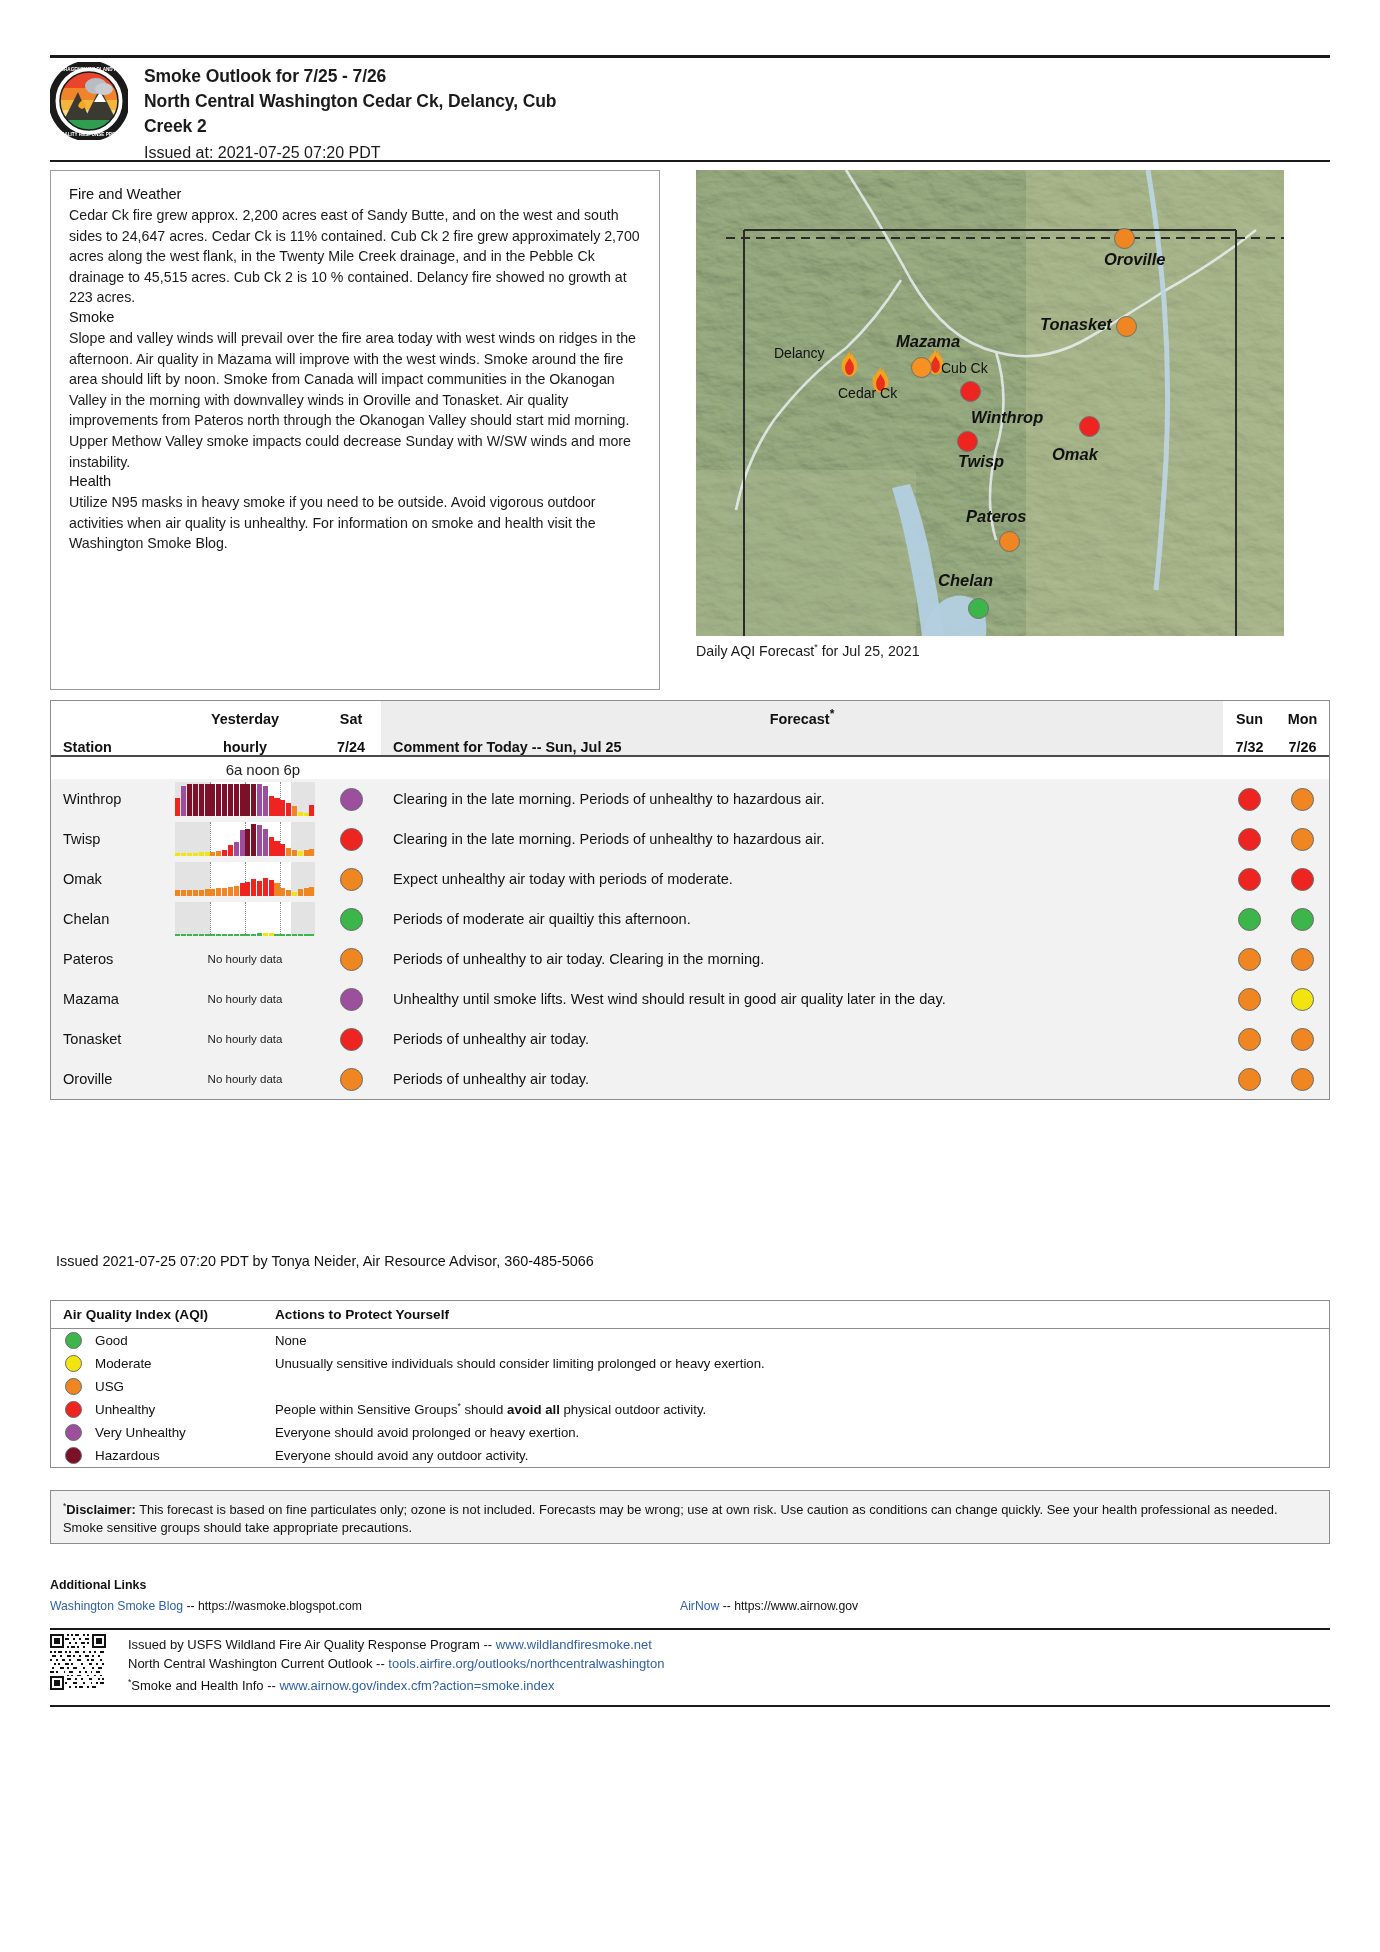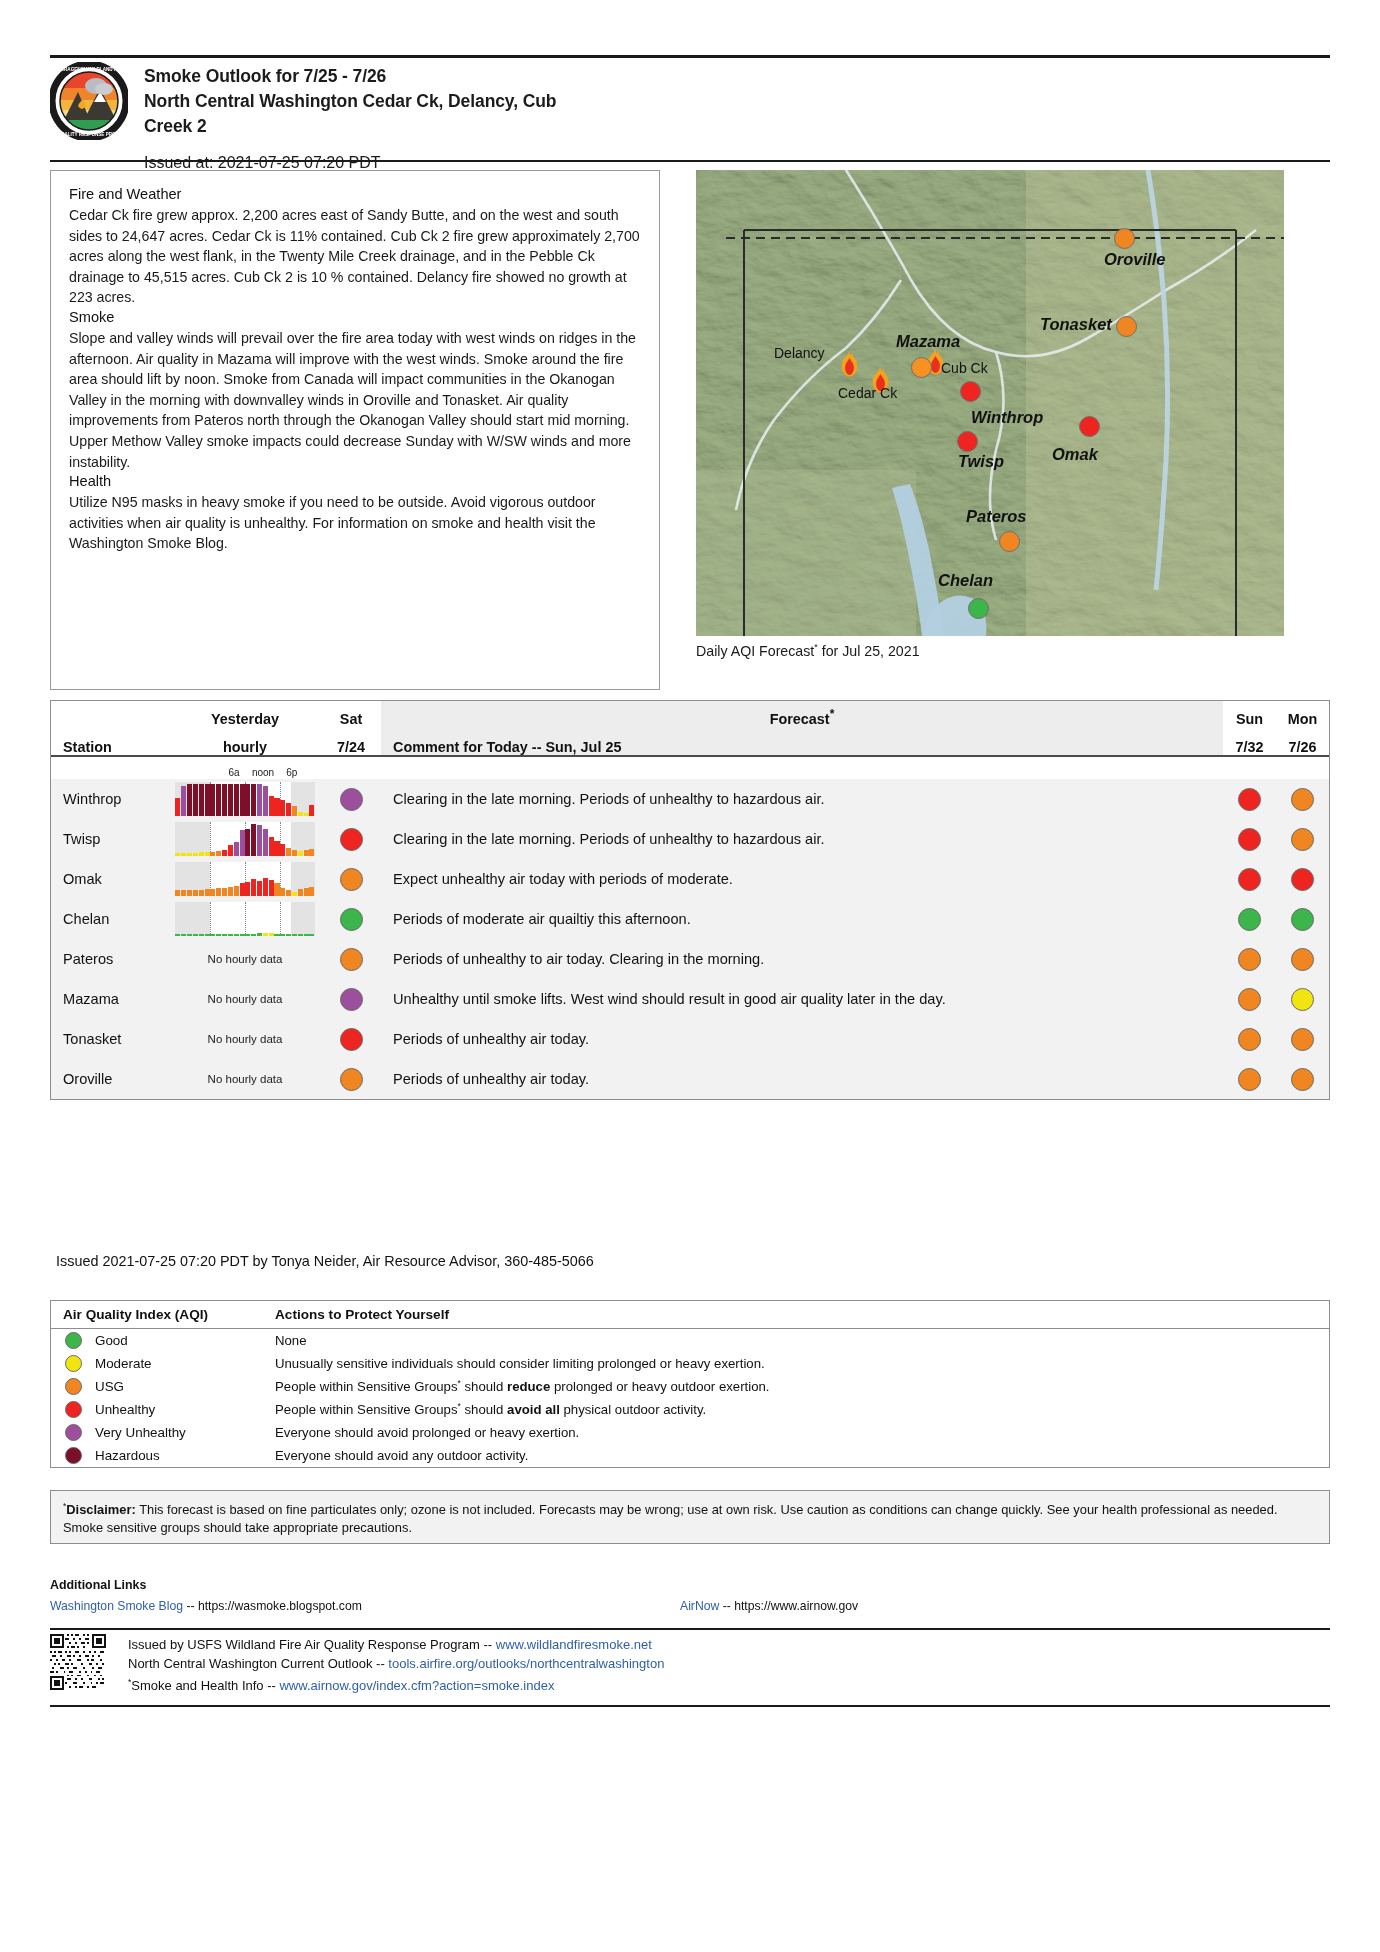--- a/index.html
+++ b/index.html
@@ -16,21 +16,21 @@
   
   .hdr-rule { position:absolute; left:50px; right:50px; height:3px; background:#1a1a1a; }
   #rule-top { top:55px; }
   #rule-under-hdr { top:160px; height:2px; }
 
   .header { position:absolute; left:50px; top:62px; width:1280px; display:flex; gap:16px; align-items:flex-start; }
   .logo { width:78px; height:78px; flex:0 0 78px; position:relative; }
   .logo svg { display:block; }
   .hdr-text { padding-top:2px; }
   .hdr-title { font-size:17.5px; font-weight:bold; line-height:25px; color:#1b1b1b; letter-spacing:-0.1px; }
-  .hdr-issued { font-size:16px; line-height:24px; color:#1b1b1b; margin-top:12px; }
+  .hdr-issued { font-size:16px; line-height:24px; color:#1b1b1b; margin-top:2px; }
 
   
   .textpanel {
     position:absolute; left:50px; top:170px; width:610px; height:520px;
     border:1px solid #9a9a9a; background:#fff; padding:14px 18px 10px 18px;
     overflow:hidden;
   }
   .sec-h { font-size:14.6px; font-weight:normal; margin:0 0 1px 0; line-height:19px; }
   .sec-p { font-size:14.2px; line-height:20.6px; margin:0 0 13px 0; color:#1a1a1a; }
   .sec-p:last-child { margin-bottom:0; }
@@ -58,21 +58,21 @@
   .fthr2 { height:28px; }
   .fth-cell { font-size:14.4px; font-weight:bold; color:#111; }
   .c-station { width:118px; flex:0 0 118px; padding-left:12px; }
   .c-hourly  { width:152px; flex:0 0 152px; text-align:center; }
   .c-sat     { width:60px;  flex:0 0 60px;  text-align:center; }
   .c-comment { flex:1 1 auto; padding-left:12px; }
   .c-sun, .c-mon { width:53px; flex:0 0 53px; text-align:center; }
 
   .axisrow { display:flex; height:22px; align-items:flex-end; }
   .axisrow .c-hourly { position:relative; height:22px; }
-  .axtick { position:absolute; bottom:1px; font-size:10px; color:#222; transform:translateX(-50%);padding-left:36px; }
+  .axtick { position:absolute; bottom:1px; font-size:15px; color:#222; transform:translateX(-50%);padding-left:36px; }
 
   .frow { display:flex; align-items:center; min-height:40px; background:#f2f2f2; }
   .frow.band { background:#f2f2f2; }
   .fcell { font-size:14.6px; color:#111; }
   .fcell.c-station { padding-left:12px; }
   .fcell.c-comment { padding:4px 10px 4px 12px; line-height:19px; }
   .nodata { font-size:11.5px; color:#222; text-align:center; }
 
   .spark { position:relative; width:140px; height:34px; margin:0 auto; background:#fff; }
   .spk-night { position:absolute; top:0; bottom:0; background:#e3e3e3; }
@@ -593,21 +593,20 @@
             <span class="legdot" style="background: rgb(242, 228, 15);"></span>
             <span class="legname">Moderate</span>
           </div>
           <div class="col-act legact">Unusually sensitive individuals should consider limiting prolonged or heavy exertion.</div>
         </div>
         <div class="aqirow">
           <div class="col-cat">
             <span class="legdot" style="background: rgb(239, 134, 34);"></span>
             <span class="legname">USG</span>
           </div>
-          <div class="col-act legact">People within Sensitive Groups<sup>*</sup> should <b>reduce</b> prolonged or heavy outdoor exertion.</div>
         </div>
         <div class="aqirow">
           <div class="col-cat">
             <span class="legdot" style="background: rgb(238, 36, 32);"></span>
             <span class="legname">Unhealthy</span>
           </div>
           <div class="col-act legact">People within Sensitive Groups<sup>*</sup> should <b>avoid all</b> physical outdoor activity.</div>
         </div>
         <div class="aqirow">
           <div class="col-cat">

